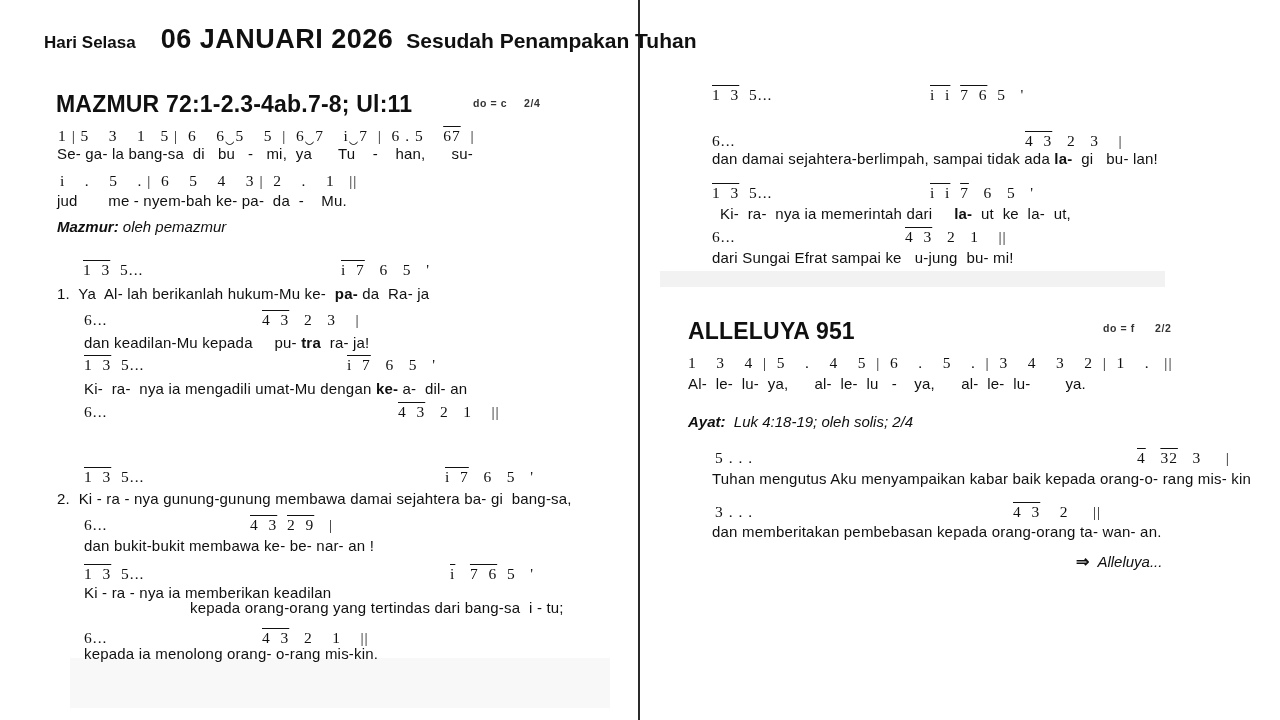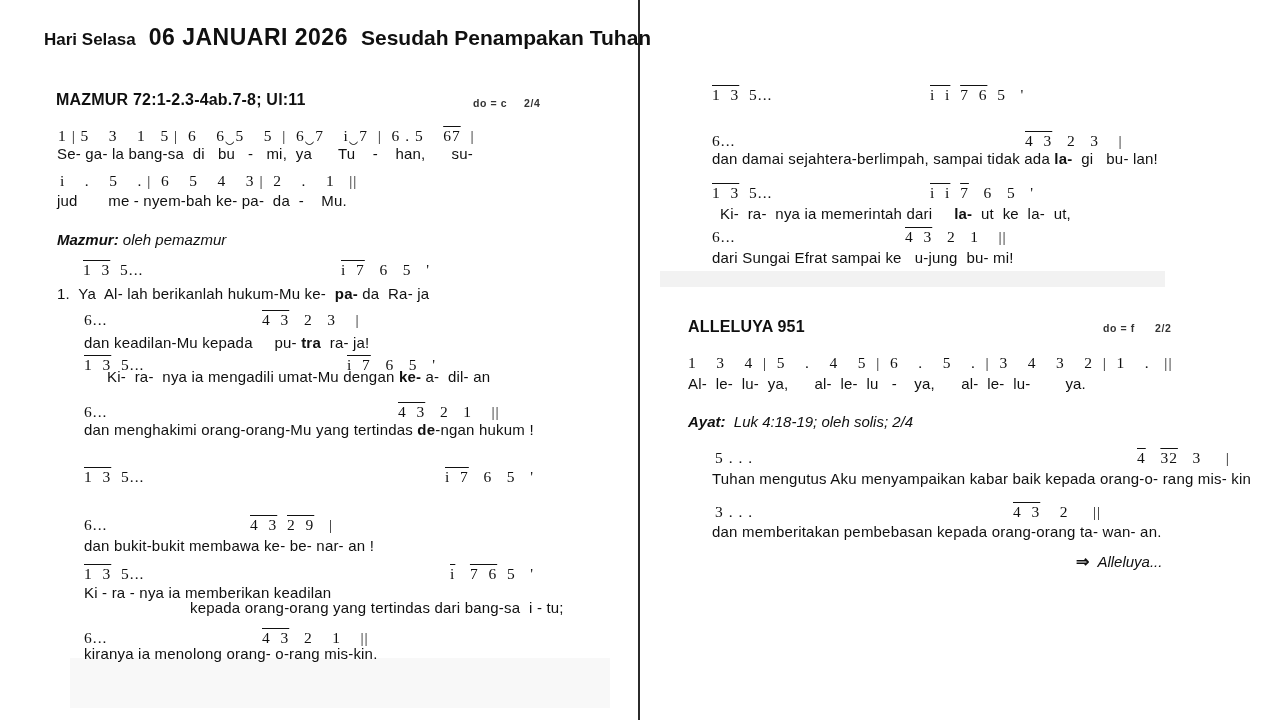--- a/index.html
+++ b/index.html
@@ -3,23 +3,23 @@
 <meta charset="utf-8">
 <style>
   html,body{margin:0;padding:0;background:#fff;}
   .page{position:relative;width:1280px;height:720px;background:#ffffff;
         font-family:"Liberation Sans",sans-serif;color:#101010;overflow:hidden;}
   .patch{position:absolute;}
   .divider{position:absolute;left:638px;top:0;width:2px;height:720px;background:#2b2b2b;}
   .abs{position:absolute;white-space:pre;}
   .hdr{display:flex;align-items:baseline;gap:13px;font-weight:bold;}
   .hdr .day{font-size:17px;}
-  .hdr .date{font-size:23px;letter-spacing:0.5px;}
+  .hdr .date{font-size:27px;letter-spacing:0.5px;margin-left:12px;}
   .hdr .season{font-size:21px;}
-  .title{font-size:16px;font-weight:bold;letter-spacing:0.2px;}
+  .title{font-size:23px;font-weight:bold;letter-spacing:0.2px;}
   .small{font-size:10.5px;font-weight:bold;color:#333;letter-spacing:0.6px;}
   .note{position:absolute;white-space:pre;font-family:"Liberation Serif",serif;
         font-size:15.5px;letter-spacing:1px;}
   .nr{position:absolute;top:0;white-space:pre;}
   .ov{text-decoration:overline;text-decoration-color:#111;}
   .lyr{font-size:15px;letter-spacing:0.2px;}
   .b{font-weight:bold;}
   .src{font-size:15px;font-style:italic;}
   .src .lbl{font-weight:bold;}
   .closing{font-size:15px;font-style:italic;}
@@ -43,45 +43,45 @@
 
   <div class="abs title" style="left:56px;top:91px;">MAZMUR 72:1-2.3-4ab.7-8; Ul:11</div>
   <div class="abs small" style="left:473px;top:97px;">do = c</div>
   <div class="abs small" style="left:524px;top:97px;">2/4</div>
 
   <div class="note" style="left:58px;top:124px;"><span>1 | 5    3    1   5 |  6    6‿5    5  |  6‿7    i‿7  |  6 . 5    </span><span class="ov">67</span><span>  |</span></div>
   <div class="abs lyr" style="left:57px;top:145px;">Se- ga- la bang-sa  di   bu   -   mi,  ya      Tu    -    han,      su-</div>
   <div class="note" style="left:60px;top:172px;"><span>i    .    5    . |  6    5    4    3 |  2    .    1   ||</span></div>
   <div class="abs lyr" style="left:57px;top:192px;">jud       me - nyem-bah ke- pa-  da  -    Mu.</div>
 
-  <div class="abs src" style="left:57px;top:231px;font-style:italic;"><span class="lbl">Mazmur:</span><span> </span><span>oleh pemazmur</span></div>
+  <div class="abs src" style="left:57px;top:218px;font-style:italic;"><span class="lbl">Mazmur:</span><span> </span><span>oleh pemazmur</span></div>
 
   <div class="note" style="left:83px;top:261px;width:460px;"><span><span class="ov">1  3</span><span>  5...</span></span><span class="nr" style="left:258px;"><span class="ov">i  7</span><span>   6   5   '</span></span></div>
   <div class="abs lyr" style="left:57px;top:285px;"><span>1.  Ya  Al- lah berikanlah hukum-Mu ke-  </span><span class="b">pa-</span><span> da  Ra- ja</span></div>
 
   <div class="note" style="left:84px;top:311px;width:460px;"><span><span>6...</span></span><span class="nr" style="left:178px;"><span class="ov">4  3</span><span>   2   3    |</span></span></div>
   <div class="abs lyr" style="left:84px;top:334px;"><span>dan keadilan-Mu kepada     pu- </span><span class="b">tra</span><span>  ra- ja!</span></div>
 
   <div class="note" style="left:84px;top:356px;width:460px;"><span><span class="ov">1  3</span><span>  5...</span></span><span class="nr" style="left:263px;"><span class="ov">i  7</span><span>   6   5   '</span></span></div>
-  <div class="abs lyr" style="left:84px;top:368px;margin-left:23px;"><span>Ki-  ra-  nya ia mengadili umat-Mu dengan </span><span class="b">ke-</span><span> a-  dil- an</span></div>
+  <div class="abs lyr" style="left:84px;top:380px;"><span>Ki-  ra-  nya ia mengadili umat-Mu dengan </span><span class="b">ke-</span><span> a-  dil- an</span></div>
 
   <div class="note" style="left:84px;top:403px;width:480px;"><span><span>6...</span></span><span class="nr" style="left:314px;"><span class="ov">4  3</span><span>   2   1    ||</span></span></div>
-  <div class="abs lyr" style="left:84px;top:421px;"><span>dan menghakimi orang-orang-Mu yang tertindas </span><span class="b">de</span><span>-ngan hukum !</span></div>
 
   <div class="note" style="left:84px;top:468px;width:490px;"><span><span class="ov">1  3</span><span>  5...</span></span><span class="nr" style="left:361px;"><span class="ov">i  7</span><span>   6   5   '</span></span></div>
+  <div class="abs lyr" style="left:57px;top:490px;"><span>2.  Ki - ra - nya gunung-gunung membawa damai sejahtera ba- gi  bang-sa,</span><span class="b"></span><span></span></div>
 
   <div class="note" style="left:84px;top:516px;width:460px;"><span><span>6...</span></span><span class="nr" style="left:166px;"><span class="ov">4  3</span><span>  </span><span class="ov">2  9</span><span>   |</span></span></div>
   <div class="abs lyr" style="left:84px;top:537px;"><span>dan bukit-bukit membawa ke- be- nar- an !</span><span class="b"></span><span></span></div>
 
   <div class="note" style="left:84px;top:565px;width:490px;"><span><span class="ov">1  3</span><span>  5...</span></span><span class="nr" style="left:366px;"><span class="ov">i</span><span>   </span><span class="ov">7  6</span><span>  5   '</span></span></div>
   <div class="abs lyr" style="left:84px;top:584px;"><span>Ki - ra - nya ia memberikan keadilan</span><span class="b"></span><span></span></div>
   <div class="abs lyr" style="left:190px;top:599px;">kepada orang-orang yang tertindas dari bang-sa  i - tu;</div>
 
   <div class="note" style="left:84px;top:629px;width:460px;"><span><span>6...</span></span><span class="nr" style="left:178px;"><span class="ov">4  3</span><span>   2    1    ||</span></span></div>
-  <div class="abs lyr" style="left:84px;top:645px;"><span>kiranya ia menolong orang- o-rang mis-kin.</span><span class="b"></span><span></span></div>
+  <div class="abs lyr" style="left:84px;top:645px;"><span>kepada ia menolong orang- o-rang mis-kin.</span><span class="b"></span><span></span></div>
 
   <div class="note" style="left:712px;top:86px;width:430px;"><span><span class="ov">1  3</span><span>  5...</span></span><span class="nr" style="left:218px;"><span class="ov">i  i</span><span>  </span><span class="ov">7  6</span><span>  5   '</span></span></div>
 
   <div class="note" style="left:712px;top:132px;width:460px;"><span><span>6...</span></span><span class="nr" style="left:313px;"><span class="ov">4  3</span><span>   2   3    |</span></span></div>
   <div class="abs lyr" style="left:712px;top:150px;"><span>dan damai sejahtera-berlimpah, sampai tidak ada </span><span class="b">la-</span><span>  gi   bu- lan!</span></div>
 
   <div class="note" style="left:712px;top:184px;width:430px;"><span><span class="ov">1  3</span><span>  5...</span></span><span class="nr" style="left:218px;"><span class="ov">i  i</span><span>  </span><span class="ov">7</span><span>   6   5   '</span></span></div>
   <div class="abs lyr" style="left:712px;top:205px;margin-left:8px;"><span>Ki-  ra-  nya ia memerintah dari     </span><span class="b">la-</span><span>  ut  ke  la-  ut,</span></div>
 
   <div class="note" style="left:712px;top:228px;width:430px;"><span><span>6...</span></span><span class="nr" style="left:193px;"><span class="ov">4  3</span><span>   2   1    ||</span></span></div>

